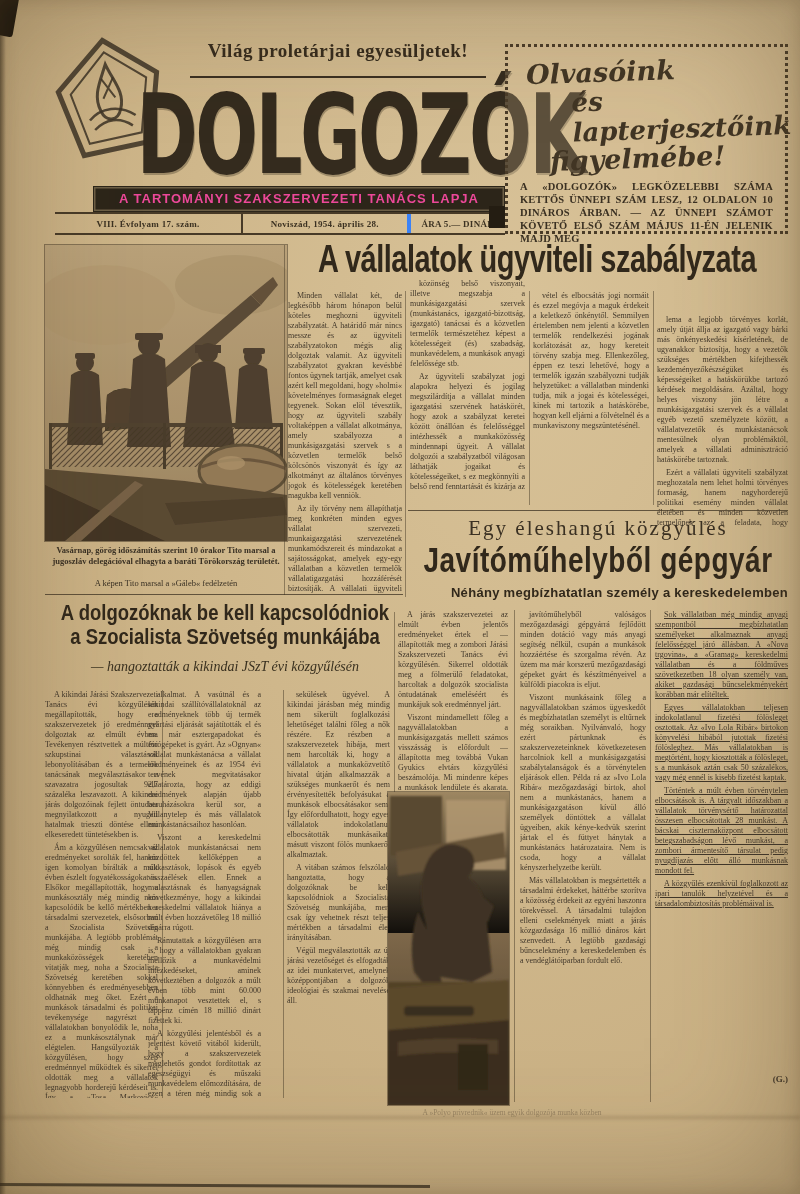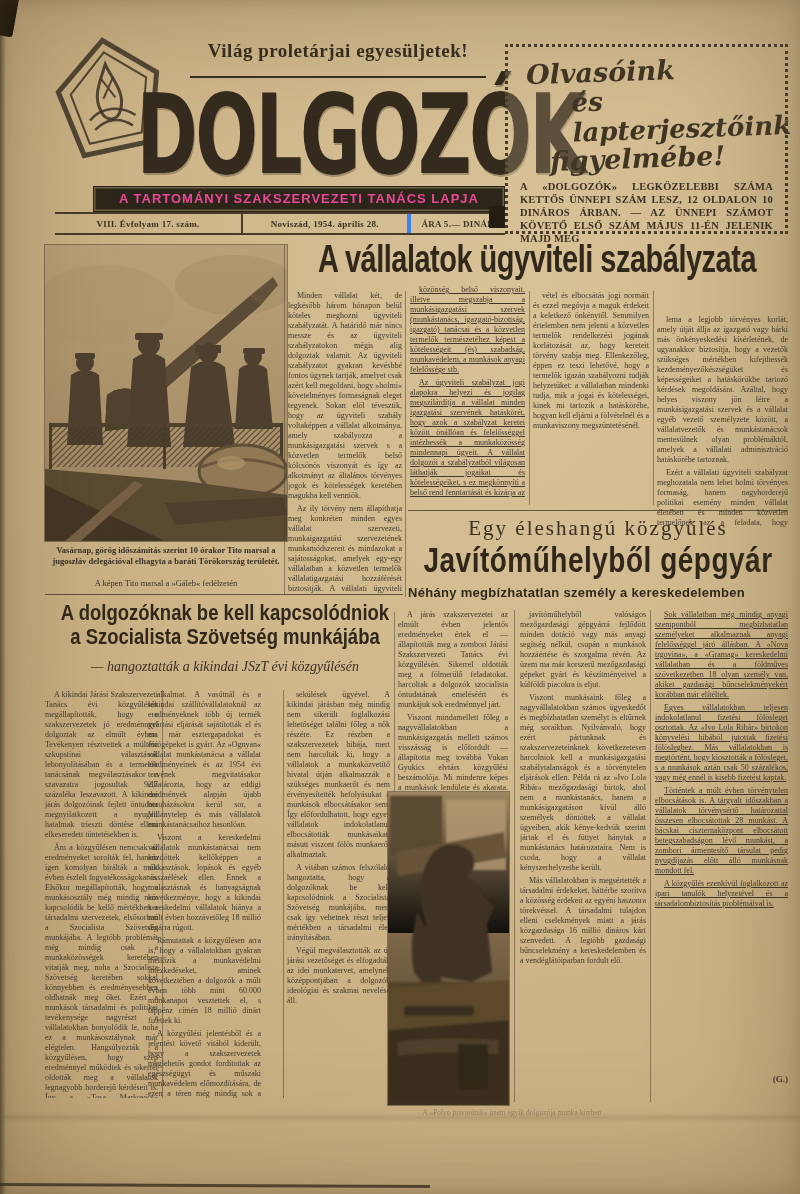--- a/index.html
+++ b/index.html
@@ -160,21 +160,21 @@
 <div class="abs caption" style="left:45px;top:578px;width:242px;font-weight:normal;">A képen Tito marsal a »Gáleb« fedélzetén</div>
 
 <div class="abs headline-sans" style="left:286px;top:238px;width:502px;text-align:center;">
   <span style="display:inline-block;font-size:29px;letter-spacing:-.5px;transform:scale(1,1.32);transform-origin:center top;white-space:nowrap;">A vállalatok ügyviteli szabályzata</span>
 </div>
 
 <div class="col" style="left:288px;top:291px;width:114px;height:304px;">
     <p class="para">Minden vállalat két, de legkésőbb három hónapon belül köteles meghozni ügyviteli szabályzatát. A határidő már nincs messze és az ügyviteli szabályzatokon mégis alig dolgoztak valamit. Az ügyviteli szabályzatot gyakran kevésbbé fontos ügynek tartják, amelyet csak azért kell megoldani, hogy »holmi« követelményes formaságnak eleget tegyenek. Sokan elöl tévesztik, hogy az ügyviteli szabály voltaképpen a vállalat alkotmánya, amely szabályozza a munkásigazgatási szervek s a közvetlen termelők belső kölcsönös viszonyát és így az alkotmányt az általános törvényes jogok és kötelességek keretében magukba kell venniök.</p>
     <p class="para">Az ily törvény nem állapíthatja meg konkréten minden egyes vállalat szervezeti, munkaigazgatási szervezetének munkamódszereit és mindazokat a sajátosságokat, amelyek egy-egy vállalatban a közvetlen termelők vállalatigazgatási hozzáférését biztosítják. A vállalati ügyviteli szabályzatnak éppen az a célja, hogy a munkásigazgatás háromévas tapasztalataiból kiindulva formába öntse és törvényesen rendszeresítse minden munka</p>
   </div>
-<div class="col" style="left:410px;top:285px;width:115px;height:214px;text-decoration:underline;">
+<div class="col" style="left:410px;top:279px;width:115px;height:214px;">
     <p class="para">közönség belső viszonyait, illetve megszabja a munkásigazgatási szervek (munkástanács, igazgató-bizottság, igazgató) tanácsai és a közvetlen termelők természetéhez képest a kötelességeit (és) szabadság, munkavédelem, a munkások anyagi felelőssége stb.</p>
     <p class="para">Az ügyviteli szabályzat jogi alapokra helyezi és jogilag megszilárdítja a vállalat minden igazgatási szervének hatáskörét, hogy azok a szabályzat keretei között önállóan és felelősséggel intézhessék a munkaközösség mindennapi ügyeit. A vállalat dolgozói a szabályzatból világosan láthatják jogaikat és kötelességeiket, s ez megkönnyíti a belső rend fenntartását és kizárja az önkényeskedést.</p>
   </div>
 <div class="col" style="left:533px;top:291px;width:116px;height:214px;">
     <p class="para">vétel és elbocsátás jogi normáit és ezzel megóvja a maguk érdekeit a keletkező önkénytől. Semmilyen értelemben nem jelenti a közvetlen termelők rendelkezési jogának korlátozását az, hogy kereteit törvény szabja meg. Ellenkezőleg, éppen ez teszi lehetővé, hogy a termelők igazán szabályozni tudják helyzetüket: a vállalatban mindenki tudja, mik a jogai és kötelességei, kinek mi tartozik a hatáskörébe, hogyan kell eljárni a fölvételnél és a munkaviszony megszüntetésénél.</p>
   </div>
 <div class="col" style="left:657px;top:291px;width:131px;height:214px;margin-top:24px;">
     <p class="para">lema a legjobb törvényes korlát, amely útját állja az igazgató vagy bárki más önkényeskedési kísérletének, de ugyanakkor biztosítja, hogy a vezetők szükséges mértékben kifejthessék kezdeményezőkészségüket és képességeiket a hatáskörükbe tartozó kérdések megoldására. Azáltal, hogy helyes viszony jön létre a munkásigazgatási szervek és a vállalat egyéb vezető személyzete között, a vállalatvezetők és munkástanácsok mentesülnek olyan problémáktól, amelyek a vállalati adminisztráció hatáskörébe tartoznak.</p>
     <p class="para">Ezért a vállalati ügyviteli szabályzat meghozatala nem lehet holmi törvényes formaság, hanem nagyhorderejű politikai esemény minden vállalat életében és minden közvetlen termelőnek az a feladata, hogy meghozatalában közreműködjék.</p>
   </div>
@@ -209,21 +209,21 @@
 
 <div class="vrule" style="left:162px;top:690px;height:408px;"></div>
 <div class="vrule" style="left:283px;top:690px;height:408px;"></div>
 <div class="vrule" style="left:394px;top:612px;height:486px;"></div>
 
 <div class="abs hrule" style="left:408px;top:510px;width:380px;"></div>
 <div class="abs" style="left:408px;top:516px;width:380px;text-align:center;font-size:21px;letter-spacing:2px;color:#3a3022;">Egy éleshangú közgyűlés</div>
 <div class="abs headline-sans" style="left:408px;top:541px;width:380px;text-align:center;">
   <span style="display:inline-block;font-size:28px;transform:scale(1,1.22);transform-origin:center top;white-space:nowrap;letter-spacing:.5px;">Javítóműhelyből gépgyár</span>
 </div>
-<div class="abs headline-sans" style="left:408px;top:585px;width:380px;text-align:left;font-size:13px;letter-spacing:.3px;">Néhány megbízhatatlan személy a kereskedelemben</div>
+<div class="abs headline-sans" style="left:408px;top:585px;width:380px;text-align:right;font-size:13px;letter-spacing:.3px;">Néhány megbízhatatlan személy a kereskedelemben</div>
 
 <div class="col" style="left:398px;top:610px;width:110px;height:180px;">
     <p class="para">A járás szakszervezetei az elmúlt évben jelentős eredményeket értek el — állapították meg a zombori Járási Szakszervezeti Tanács évi közgyűlésén. Sikerrel oldották meg a fölmerülő feladatokat, harcoltak a dolgozók szocialista öntudatának emeléséért és munkájuk sok eredménnyel járt.</p>
     <p class="para">Viszont mindamellett főleg a nagyvállalatokban a munkásigazgatás mellett számos visszásság is előfordult — állapította meg továbbá Vukan Gyukics elvtárs közgyűlési beszámolója. Mi mindenre képes a munkások lendülete és akarata, mi sem bizonyítja jobban, mint a »Polyo privrednik« üzem, amely kis</p>
   </div>
 <div class="col" style="left:520px;top:610px;width:126px;height:492px;">
     <p class="para">javítóműhelyből valóságos mezőgazdasági gépgyárrá fejlődött minden dotáció vagy más anyagi segítség nélkül, csupán a munkások hozzáértése és szorgalma révén. Az üzem ma már korszerű mezőgazdasági gépeket gyárt és készítményeivel a külföldi piacokra is eljut.</p>
     <p class="para">Viszont munkásaink főleg a nagyvállalatokban számos ügyeskedőt és megbízhatatlan személyt is eltűrnek még soraikban. Nyilvánvaló, hogy ezért pártunknak és szakszervezeteinknek következetesen harcolniok kell a munkásigazgatási szabálytalanságok és a törvénytelen eljárások ellen. Példa rá az »Ivo Lola Ribár« mezőgazdasági birtok, ahol nem a munkástanács, hanem a munkásigazgatáson kívül álló személyek döntöttek a vállalat ügyeiben, akik kénye-kedvük szerint jártak el és füttyet hánytak a munkástanács határozataira. Nem is csoda, hogy a vállalat kényszerhelyzetbe került.</p>
     <p class="para">Más vállalatokban is megsértették a társadalmi érdekeket, háttérbe szorítva a közösség érdekeit az egyéni haszonra törekvéssel. A társadalmi tulajdon elleni cselekmények miatt a járás közgazdasága 16 millió dináros kárt szenvedett. A legtöbb gazdasági bűncselekmény a kereskedelemben és a vendéglátóiparban fordult elő.</p>
   </div>

